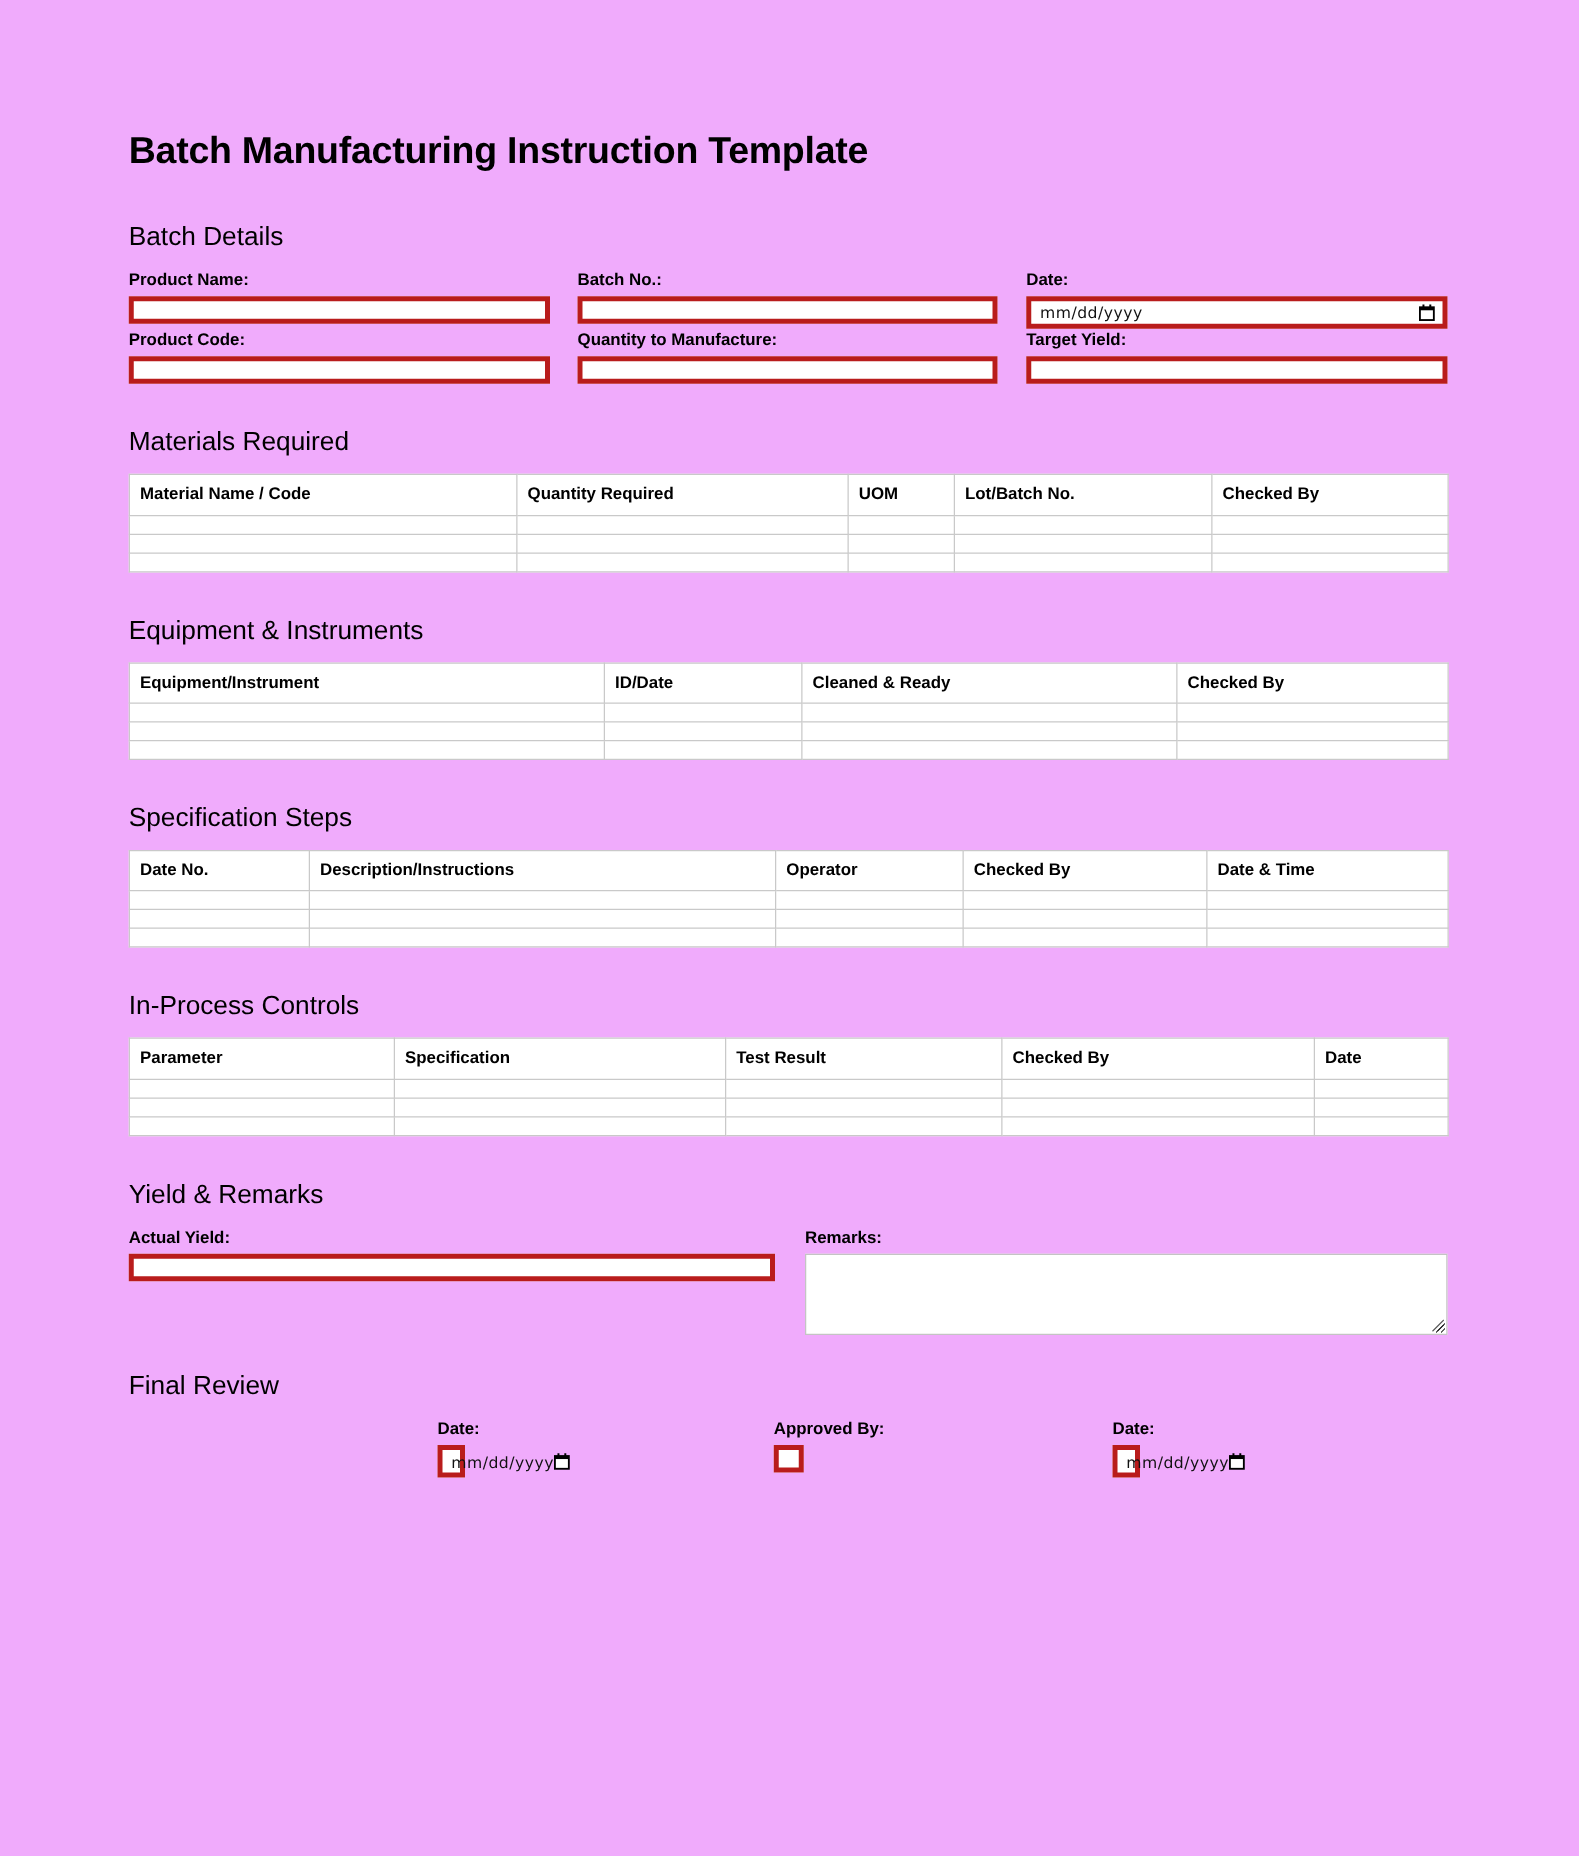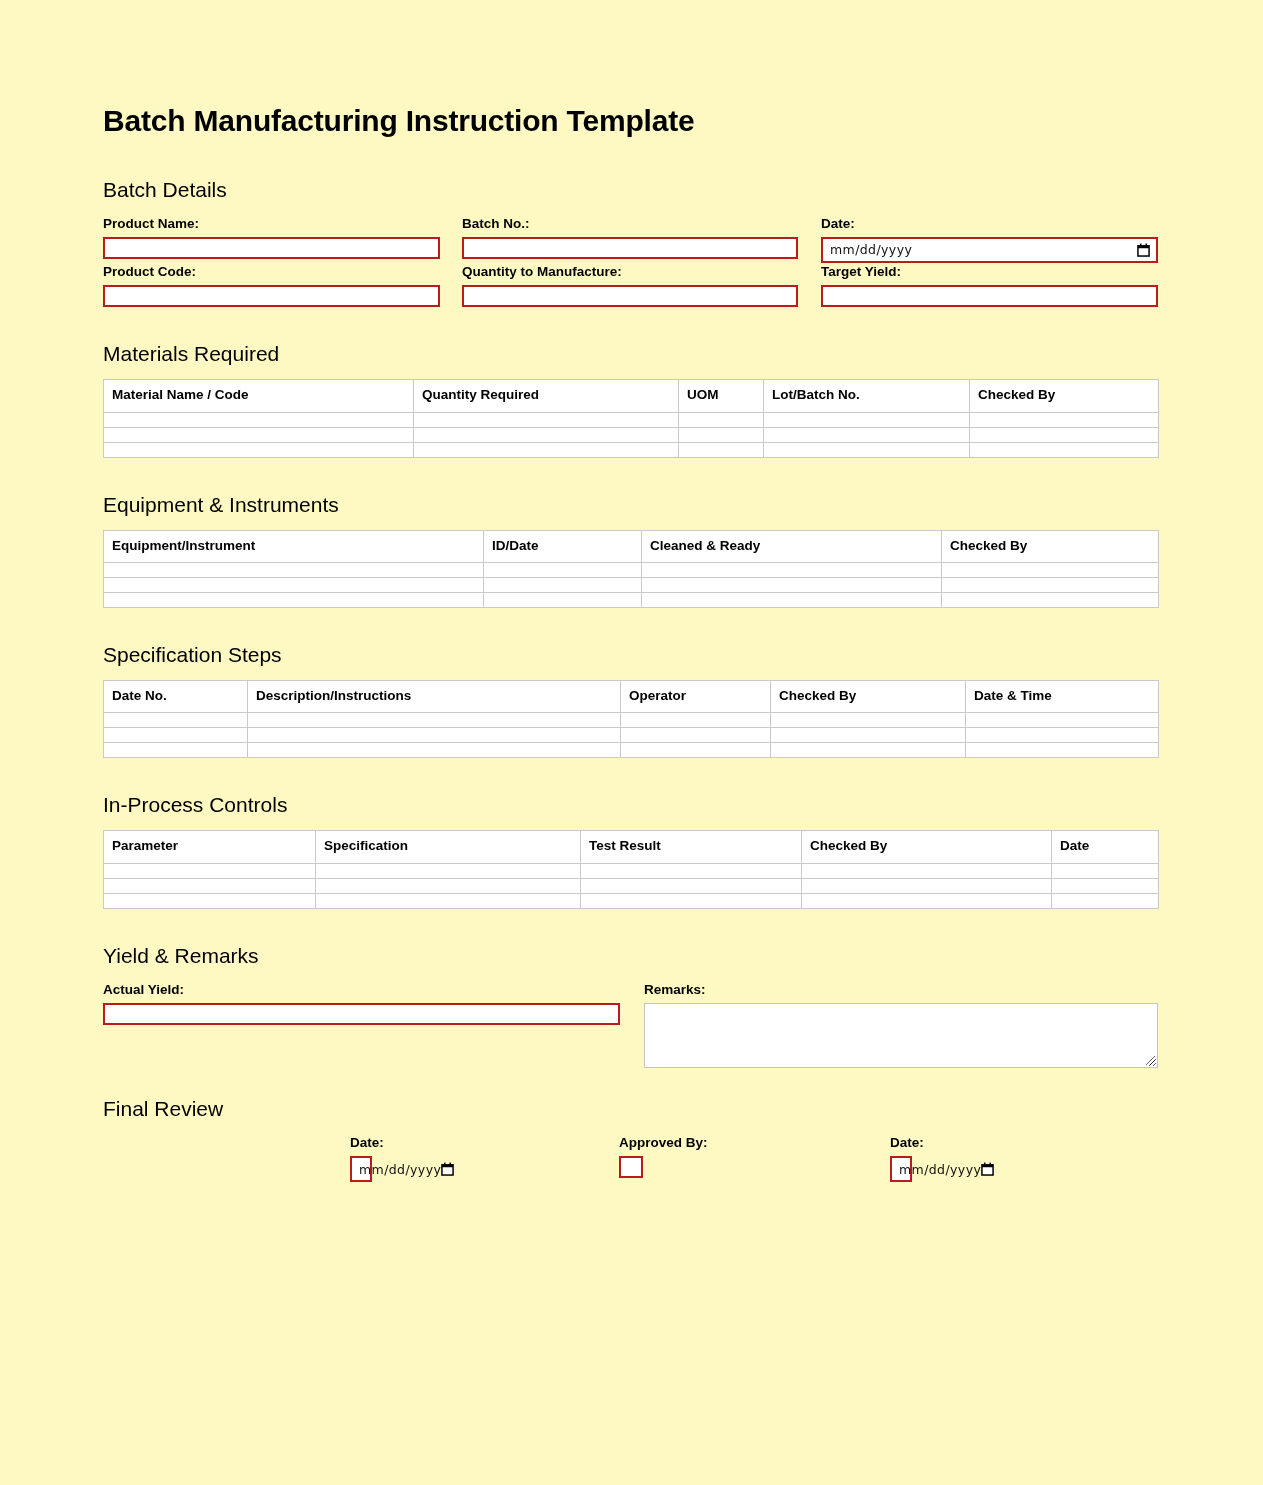--- a/index.html
+++ b/index.html
@@ -13,21 +13,21 @@
     width: 1263px;
     height: 1485px;
     font-family: "Liberation Sans", sans-serif;
     color: #000000;
     -webkit-font-smoothing: antialiased;
   }
   .page {
     width: 1263px;
     min-height: 1485px;
     padding: 104px 105px 0 103px;
-    background: #fef9c3;
+    background: #f0abfc;
   }
   .doc-title {
     font-size: 30px;
     font-weight: bold;
     line-height: 1.15;
     margin: 0 0 38px 0;
     letter-spacing: -0.2px;
   }
   .section { margin: 0 0 0 0; }
   .section-title {
@@ -51,21 +51,21 @@
     font-weight: bold;
     line-height: 1.35;
     margin-bottom: 4px;
     white-space: nowrap;
   }
   .field-input,
   .date-input {
     display: block;
     width: 100%;
     height: 22px;
-    border: 2px solid #b91c1c;
+    border: 4px solid #b91c1c;
     background: #ffffff;
     font-family: "Liberation Sans", sans-serif;
     font-size: 13px;
     padding: 1px 4px;
     border-radius: 0;
     outline: none;
   }
   .date-input {
     height: 26px;
     display: flex;

